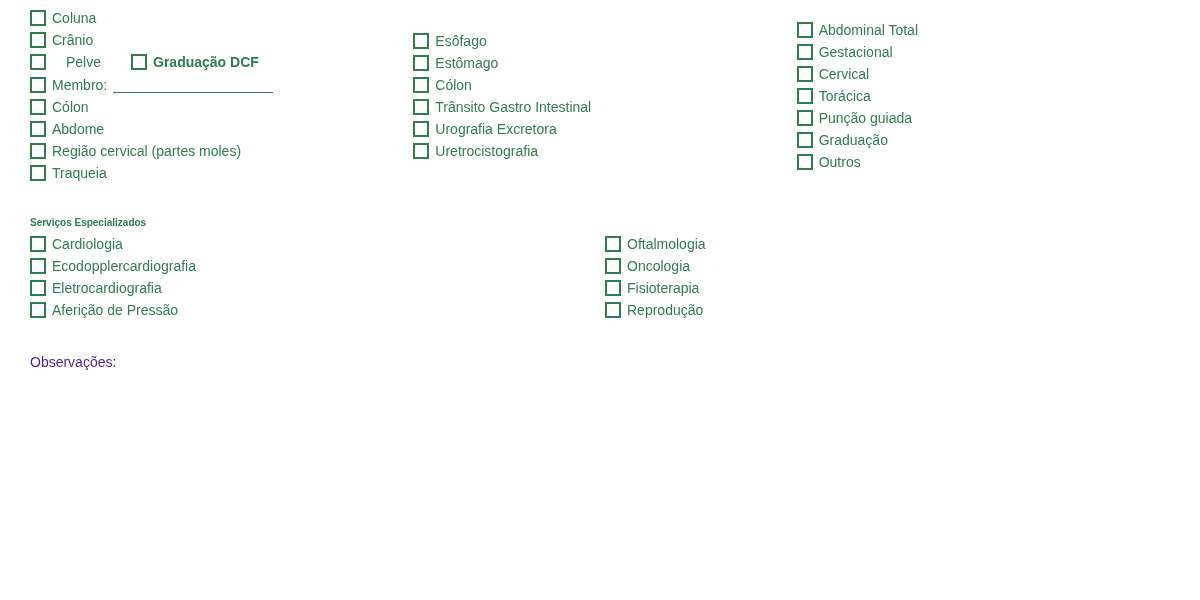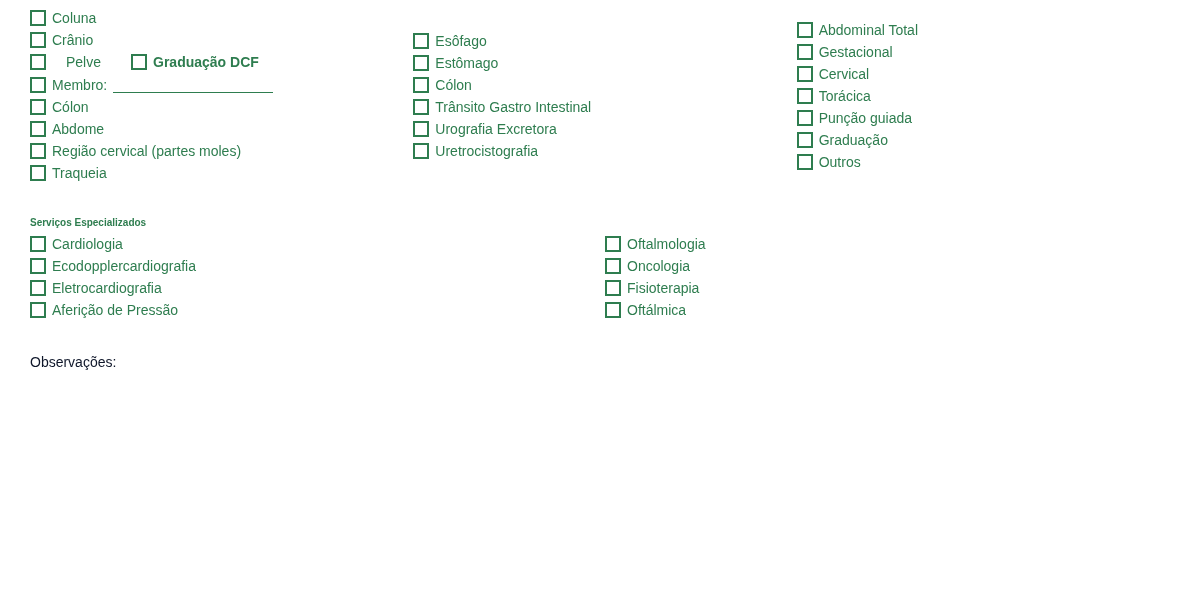--- a/index.html
+++ b/index.html
@@ -64,21 +64,21 @@
     }
     .services-grid {
       display: grid;
       grid-template-columns: 1fr 1fr;
       gap: 12px 10px;
     }
     .observations-section {
       margin-top: 30px;
     }
     .observations-label {
-      color: #0f172a;
+      color: #4c1d95;
       font-size: 14px;
     }
     .col1, .col2, .col3 {
       display: flex;
       flex-direction: column;
       justify-content: center;
     }
   </style>
 </head>
 <body>
@@ -223,21 +223,21 @@
       <div class="checkbox-row">
         <span class="checkbox-box"></span>
         <span class="checkbox-label">Oncologia</span>
       </div>
       <div class="checkbox-row">
         <span class="checkbox-box"></span>
         <span class="checkbox-label">Fisioterapia</span>
       </div>
       <div class="checkbox-row">
         <span class="checkbox-box"></span>
-        <span class="checkbox-label">Oftálmica</span>
+        <span class="checkbox-label">Reprodução</span>
       </div>
     </div>
   </div>
 </div>
 
 <div class="observations-section">
   <span class="observations-label">Observações:</span>
 </div>
 
 </body></html>

